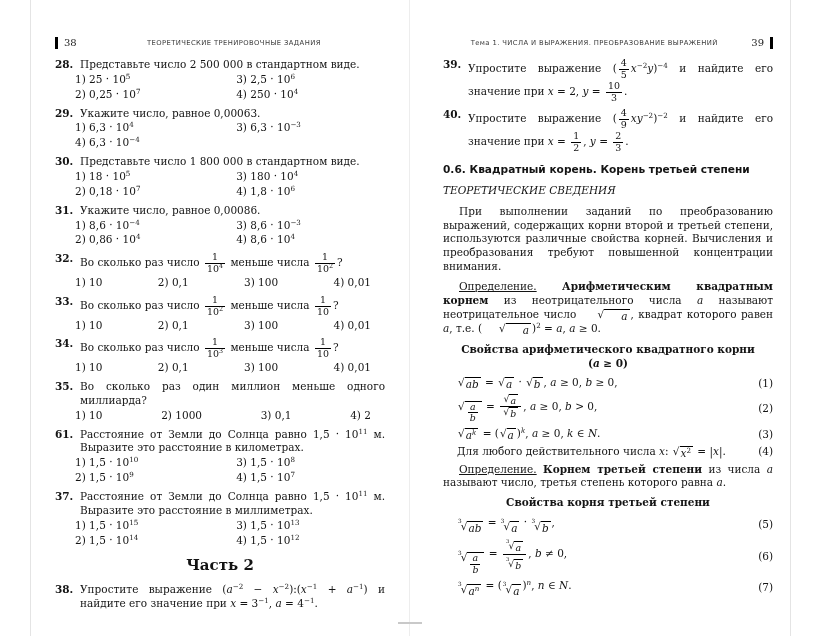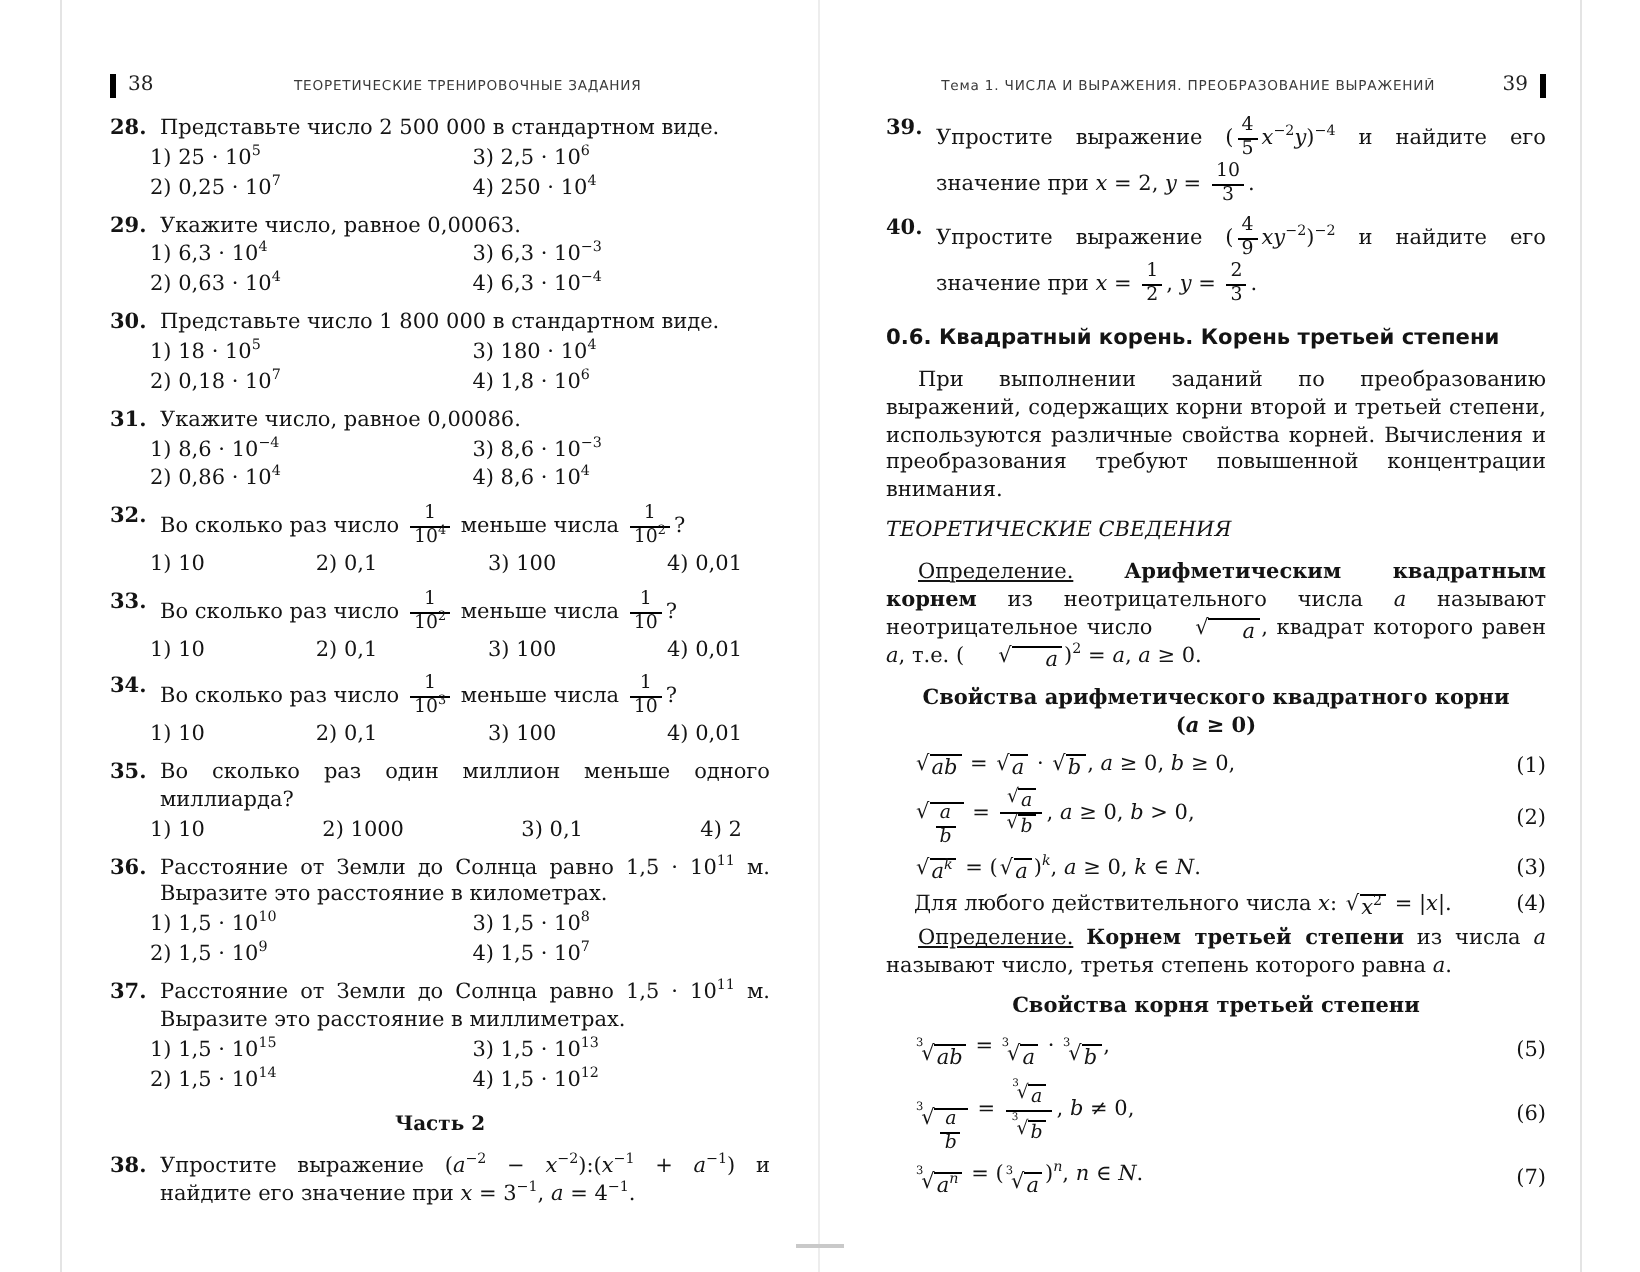--- a/index.html
+++ b/index.html
@@ -20,21 +20,21 @@
   .content{position:absolute;top:58px;width:330px;height:566px;overflow:hidden;}
   .page.left .content{left:55px}
   .page.right .content{left:25px}
 
   .problem{margin-bottom:5px;}
   .prow{display:flex;}
   .pnum{font-weight:bold;flex:0 0 25px;}
   .pbody{flex:1;text-align:justify;}
   .opts-grid{display:grid;grid-template-columns:52% 48%;padding-left:20px;row-gap:1px;margin-top:1px;}
   .opts-row{display:flex;justify-content:space-between;padding:1px 14px 0 20px;}
-  .part-label{text-align:center;font-weight:bold;font-size:10px;margin:8px 0;}
+  .part-label{text-align:center;font-weight:bold;font-size:15px;margin:8px 0;}
 
   .sec-heading{font-family:"DejaVu Sans",sans-serif;font-size:10.6px;font-weight:bold;margin:9px 0 7px;}
   .para{margin:0 0 6px;text-indent:16px;text-align:justify;}
   .theory{font-style:italic;margin:2px 0 7px;text-indent:0;}
   .deflabel{text-decoration:underline;}
   .props-title{text-align:center;font-weight:bold;margin:6px 0;line-height:1.3;}
   .formula{display:flex;justify-content:space-between;align-items:center;margin:3px 0;padding-left:14px;}
   .fbody{flex:1;}
   .ftag{flex:0 0 auto;padding-left:6px;}
 
@@ -77,21 +77,20 @@
             </div>
           </div>
           <div class="problem">
             <div class="prow">
               <span class="pnum">29.</span>
               <span class="pbody">Укажите число, равное 0,00063.</span>
             </div>
             <div class="opts-grid">
               <span class="opt">1) 6,3 · 10<sup>4</sup></span>
               <span class="opt">3) 6,3 · 10<sup>−3</sup></span>
-              <span class="opt">2) 0,63 · 10<sup>4</sup></span>
               <span class="opt">4) 6,3 · 10<sup>−4</sup></span>
             </div>
           </div>
           <div class="problem">
             <div class="prow">
               <span class="pnum">30.</span>
               <span class="pbody">Представьте число 1 800 000 в стандартном виде.</span>
             </div>
             <div class="opts-grid">
               <span class="opt">1) 18 · 10<sup>5</sup></span>
@@ -173,21 +172,21 @@
             </div>
             <div class="opts-row">
               <span class="opt">1) 10</span>
               <span class="opt">2) 1000</span>
               <span class="opt">3) 0,1</span>
               <span class="opt">4) 2</span>
             </div>
           </div>
           <div class="problem">
             <div class="prow">
-              <span class="pnum">36.</span>
+              <span class="pnum">61.</span>
               <span class="pbody">Расстояние от Земли до Солнца равно 1,5 · 10<sup>11</sup> м. Выразите это расстояние в километрах.</span>
             </div>
             <div class="opts-grid">
               <span class="opt">1) 1,5 · 10<sup>10</sup></span>
               <span class="opt">3) 1,5 · 10<sup>8</sup></span>
               <span class="opt">2) 1,5 · 10<sup>9</sup></span>
               <span class="opt">4) 1,5 · 10<sup>7</sup></span>
             </div>
           </div>
           <div class="problem">
@@ -247,23 +246,23 @@
                 </span>, <i>y</i> = <span class="frac">
                   <span class="fn">2</span>
                   <span class="fd">3</span>
                 </span>.</span>
             </div>
           </div>
         </div>
 
       <div class="sec-heading">0.6. Квадратный корень. Корень третьей степени</div>
 
+      <p class="para theory">ТЕОРЕТИЧЕСКИЕ СВЕДЕНИЯ</p>
+
       <p class="para">При выполнении заданий по преобразованию выражений, содержащих корни второй и третьей степени, используются различные свойства корней. Вычисления и преобразования требуют повышенной концентрации внимания.</p>
-
-      <p class="para theory">ТЕОРЕТИЧЕСКИЕ СВЕДЕНИЯ</p>
 
       <p class="para"><span class="deflabel">Определение.</span> <b>Арифметическим квадратным корнем</b><span> из неотрицательного числа <i>a</i> называют неотрицательное число <span class="sqrt">
               <span class="rad">√</span>
               <span class="vinc"><i>a</i></span>
             </span>, квадрат которого равен <i>a</i>, т.е. (<span class="sqrt">
               <span class="rad">√</span>
               <span class="vinc"><i>a</i></span>
             </span>)<sup>2</sup> = <i>a</i>,  <i>a</i> ≥ 0.</span></p>
 
       <div class="props-title"><span>Свойства арифметического квадратного корни</span><br><span>(<i>a</i> ≥ 0)</span></div>

